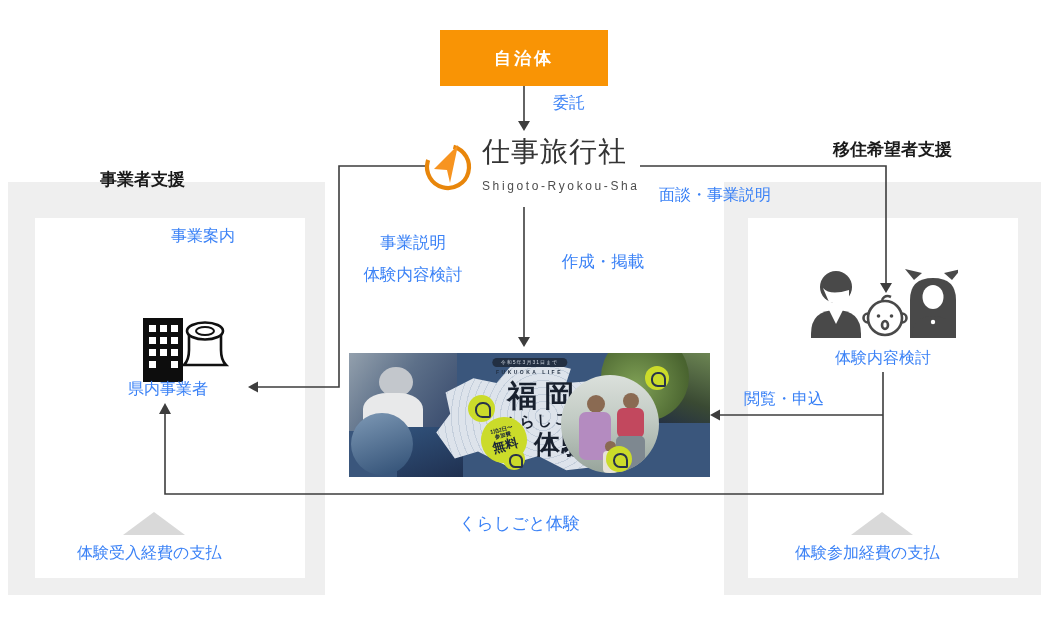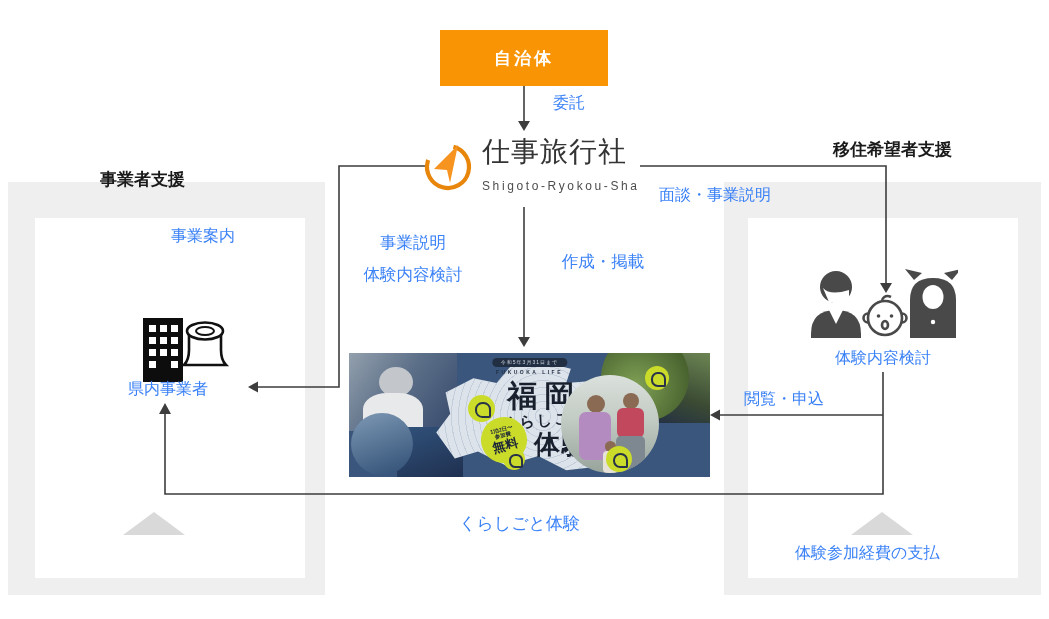--- a/index.html
+++ b/index.html
@@ -120,20 +120,21 @@
         <rect x="30" y="45" width="7" height="7"></rect>
     </g>
     <g>
       <path d="M48 16 L48 34 Q48 44 43 49 L85 49 Q80 44 80 34 L80 16" fill="#ffffff" stroke="#111111" stroke-width="2.6"></path>
       <ellipse cx="64" cy="15" rx="18" ry="8.5" fill="#ffffff" stroke="#111111" stroke-width="2.6"></ellipse>
       <ellipse cx="64" cy="15" rx="9" ry="4" fill="none" stroke="#111111" stroke-width="2"></ellipse>
     </g>
   </svg>
   <div class="abs jp cblock" style="left:108px;top:379px;width:120px;">県内事業者</div>
   <div class="abs tri" style="left:123px;top:512px;"></div>
+  <div class="abs jp" style="left:77px;top:543px;">体験受入経費の支払</div>
 
   <div class="abs jp" style="left:659px;top:185px;">面談・事業説明</div>
   <svg class="abs" style="left:808px;top:266px;" width="150" height="82" viewBox="0 0 150 82">
 
     <g>
       <circle cx="28" cy="21" r="16" fill="#494949"></circle>
       <path d="M15 22 Q22 30 41 24 L41 34 Q35 40 21 36 Z" fill="#ffffff"></path>
       <path d="M3 68 Q3 44 28 44 Q53 44 53 68 L53 72 L3 72 Z" fill="#494949"></path>
       <path d="M21 44 L28 58 L35 44 Z" fill="#ffffff"></path>
     </g>

